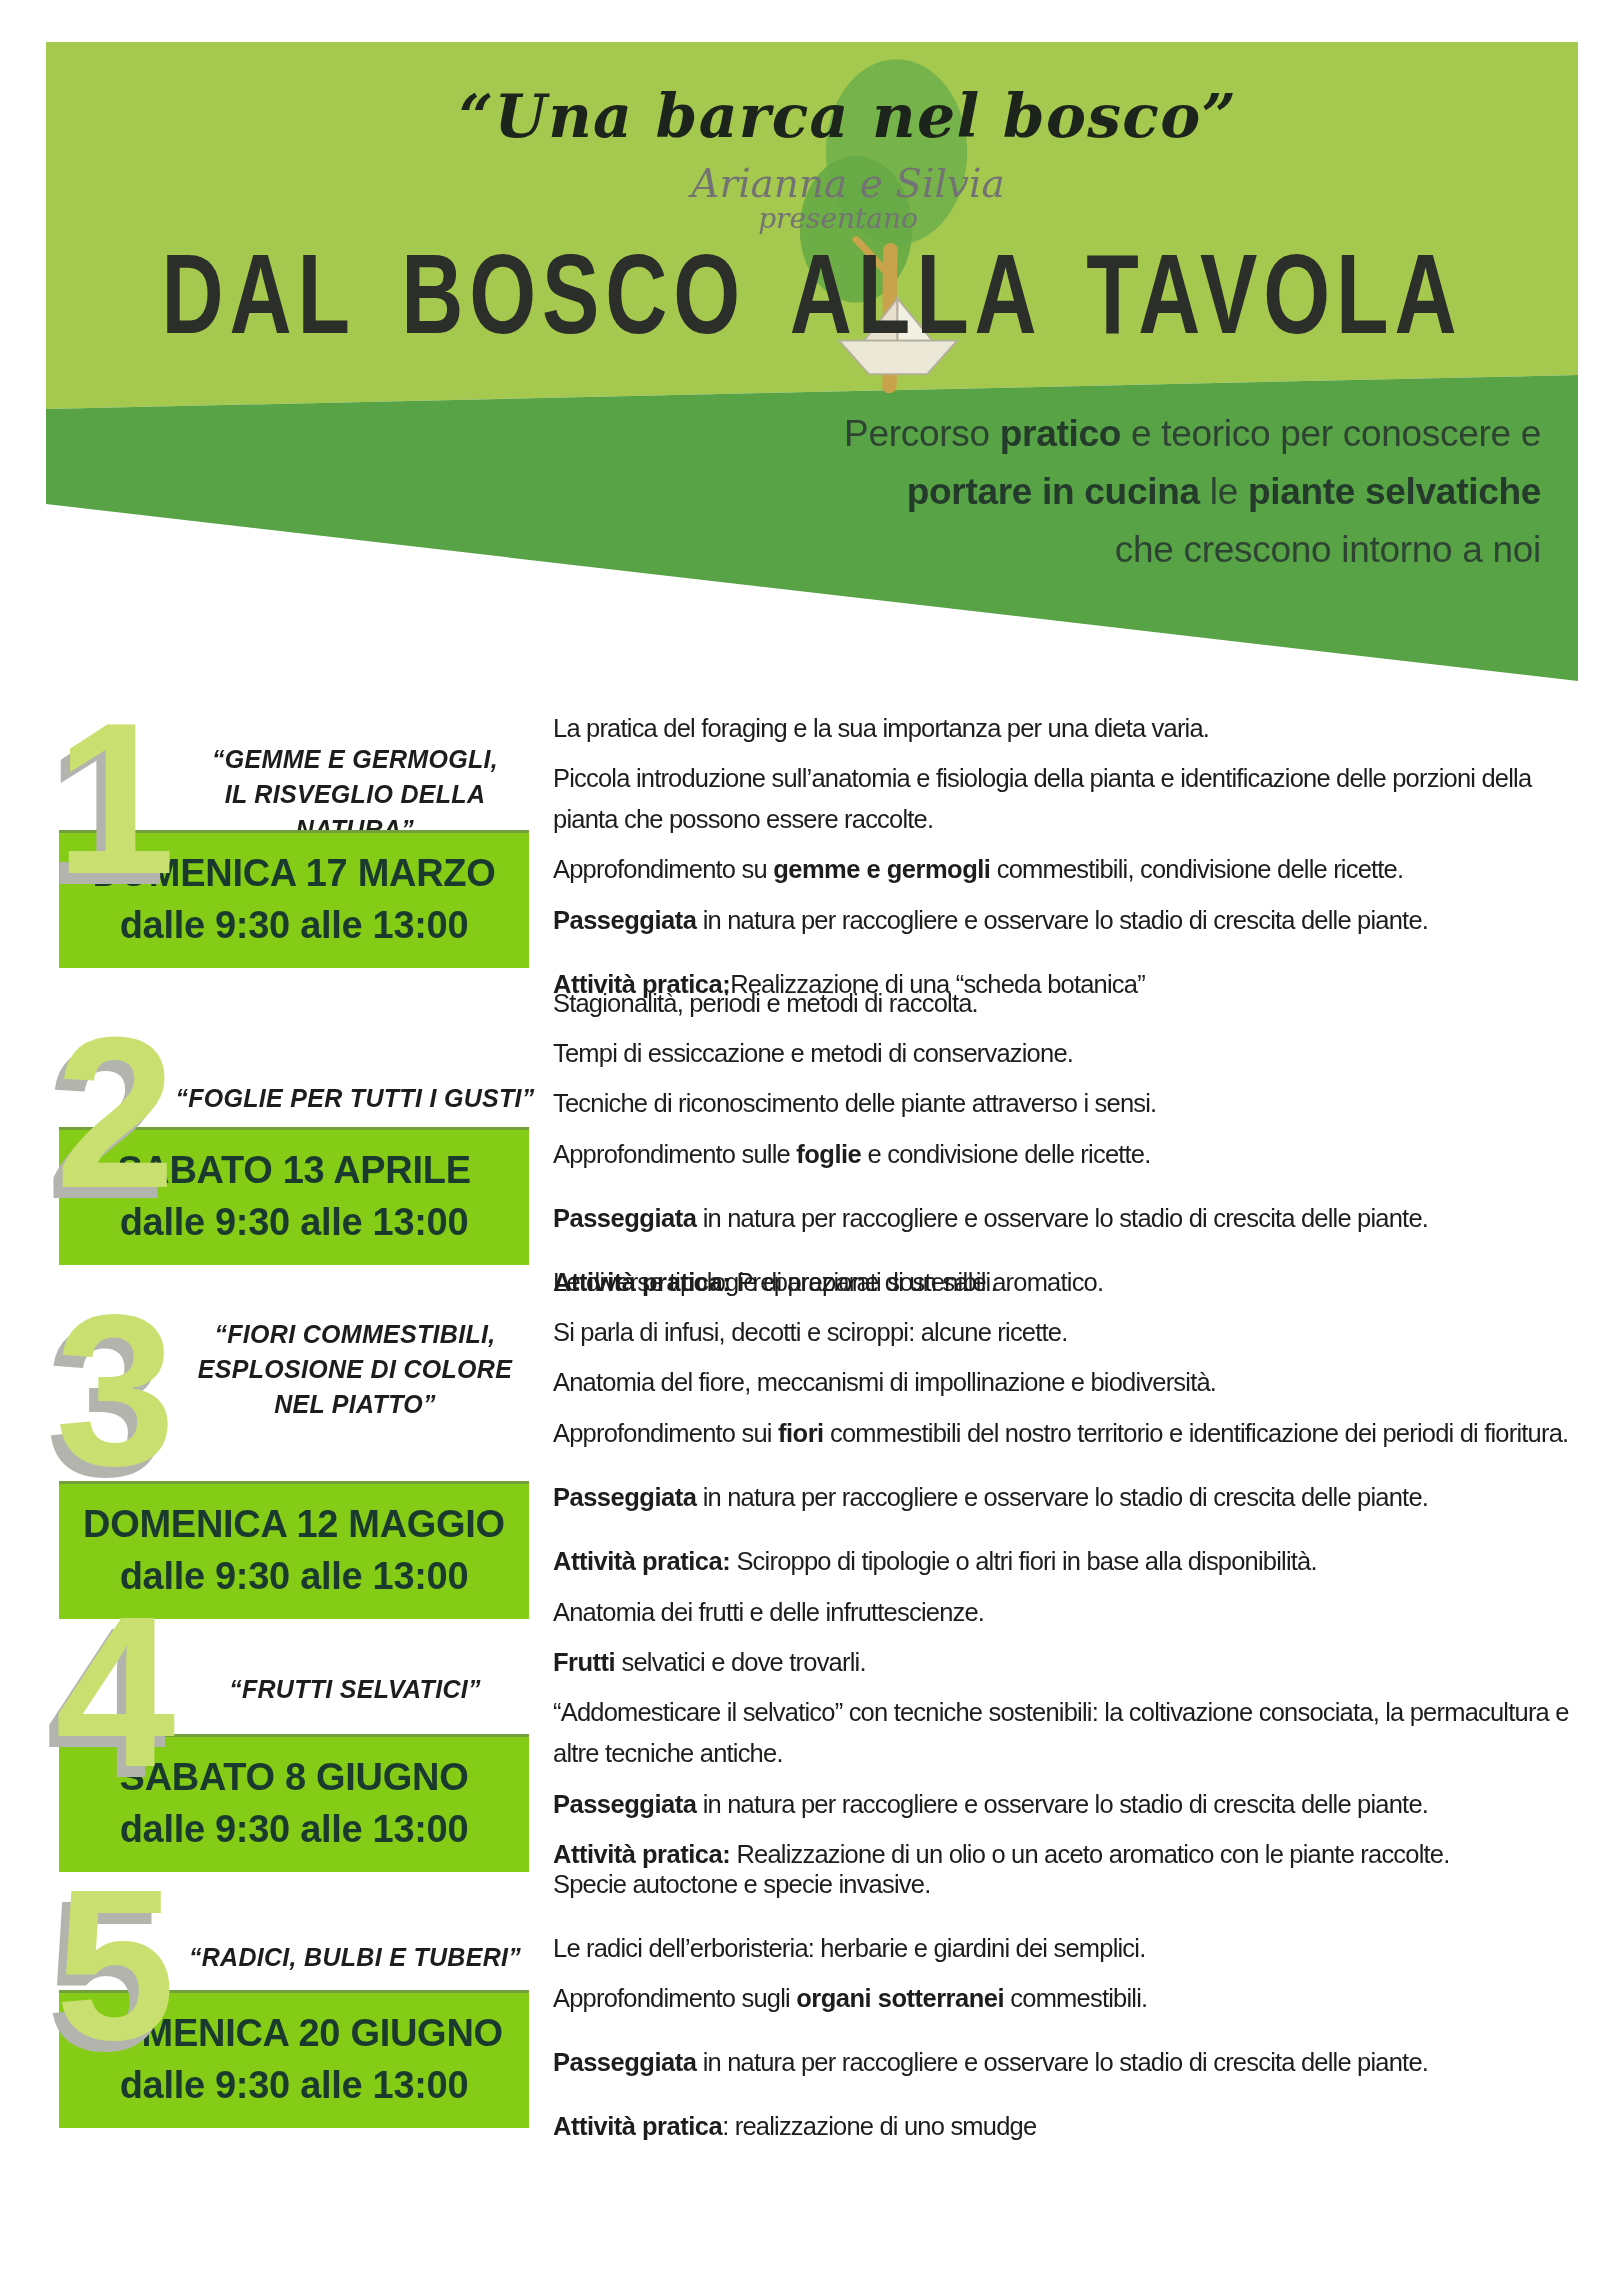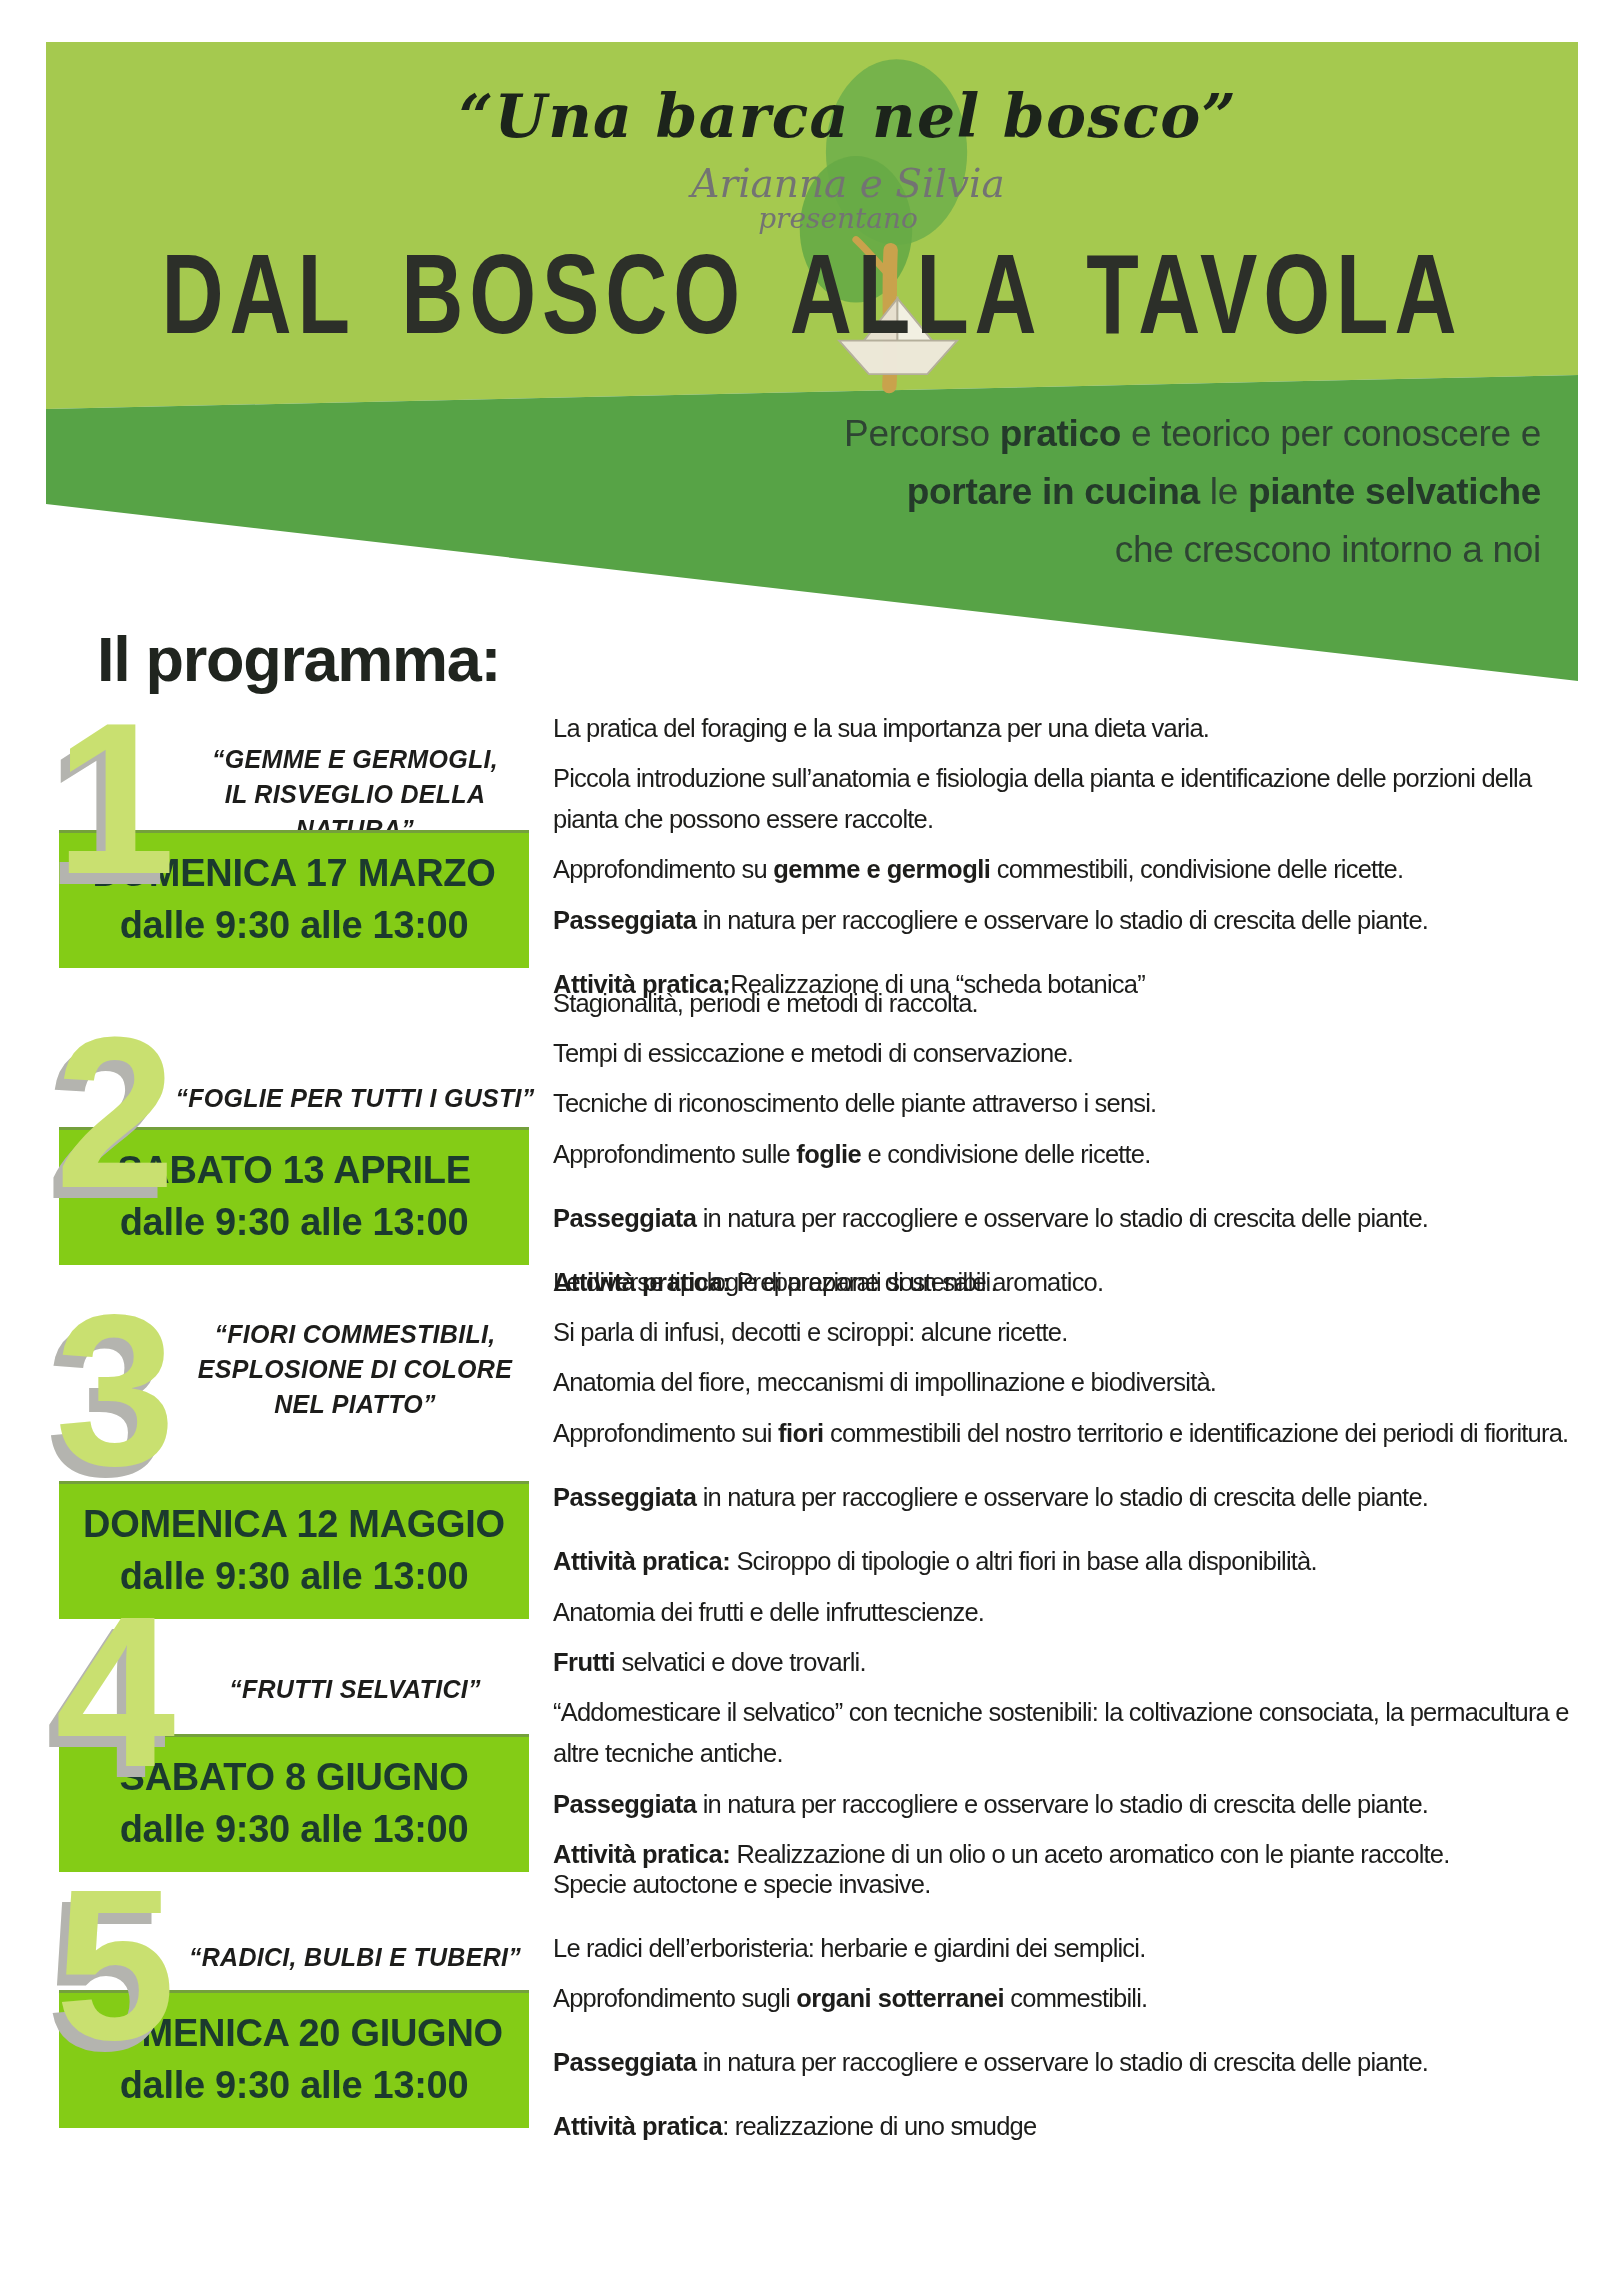--- a/index.html
+++ b/index.html
@@ -126,21 +126,20 @@
     <div class="script-presents">presentano</div>
     <div class="main-title">DAL BOSCO ALLA TAVOLA</div>
 
     <div class="tagline">
       <p><span>Percorso </span><span class="b">pratico</span><span> e teorico per conoscere e</span></p>
       <p><span class="b">portare in cucina</span><span> le </span><span class="b">piante selvatiche</span></p>
       <p><span>che crescono intorno a noi</span></p>
     </div>
   </div>
 
-  <h1 class="program-title">Il programma:</h1>
 
   <div class="sec" id="sec1">
     <div class="num">1</div>
     <div class="stitle">
       <span>“GEMME E GERMOGLI,</span><br>
       <span>IL RISVEGLIO DELLA NATURA”</span>
     </div>
     <div class="dblock">
       <div>DOMENICA 17 MARZO</div>
       <div>dalle 9:30 alle 13:00</div>

